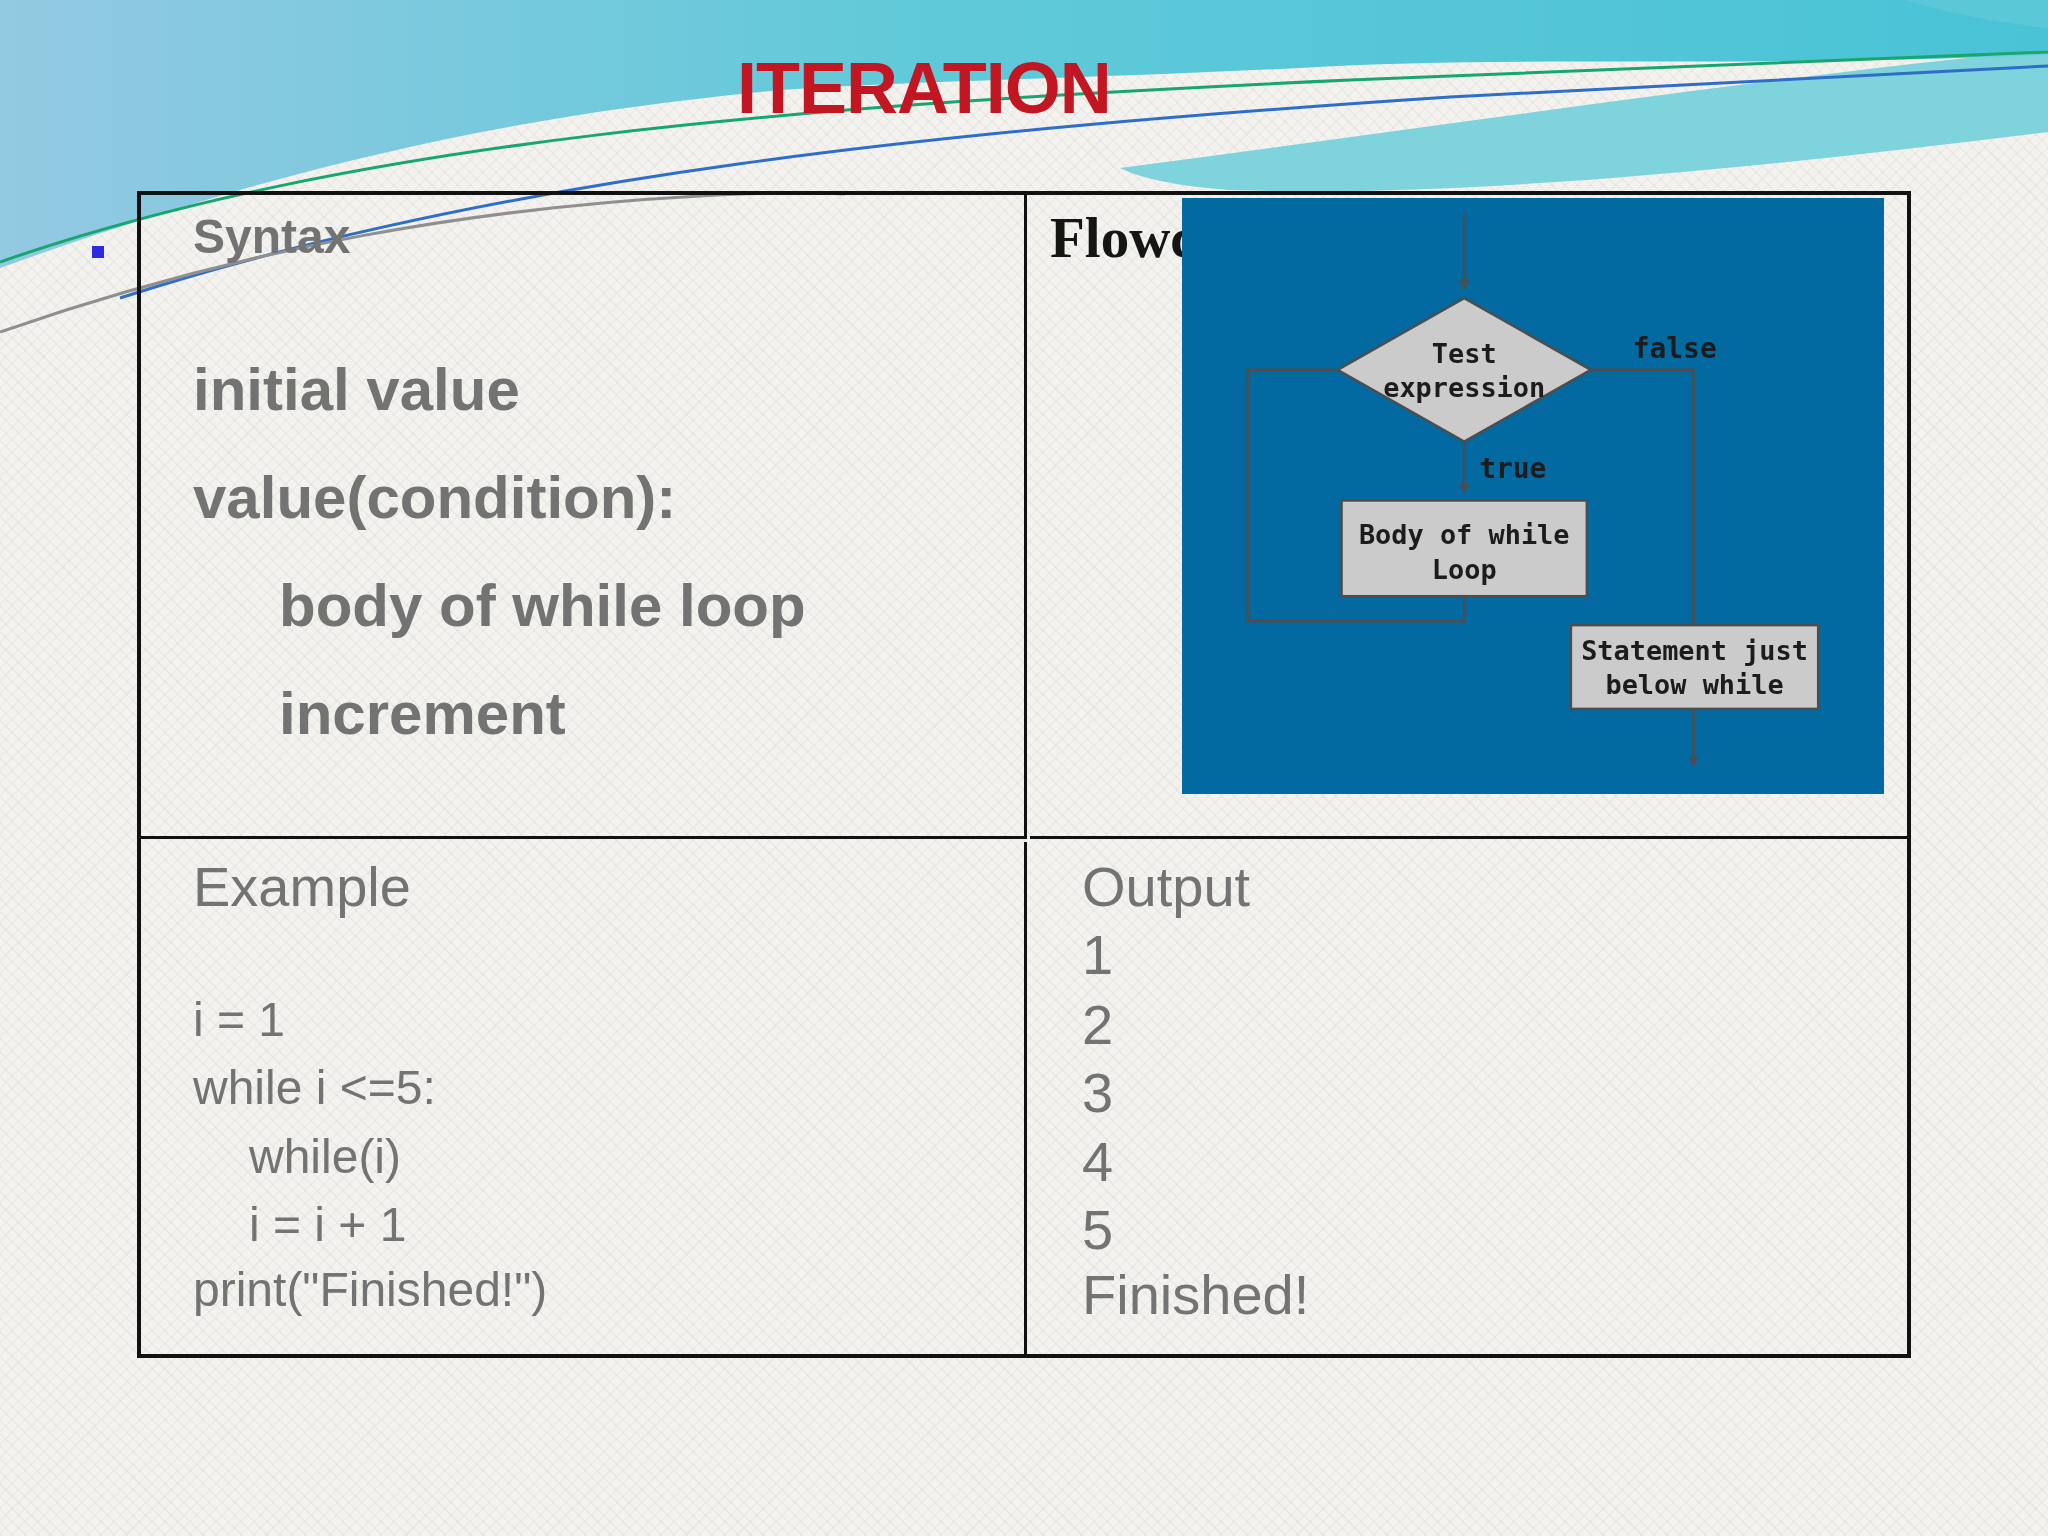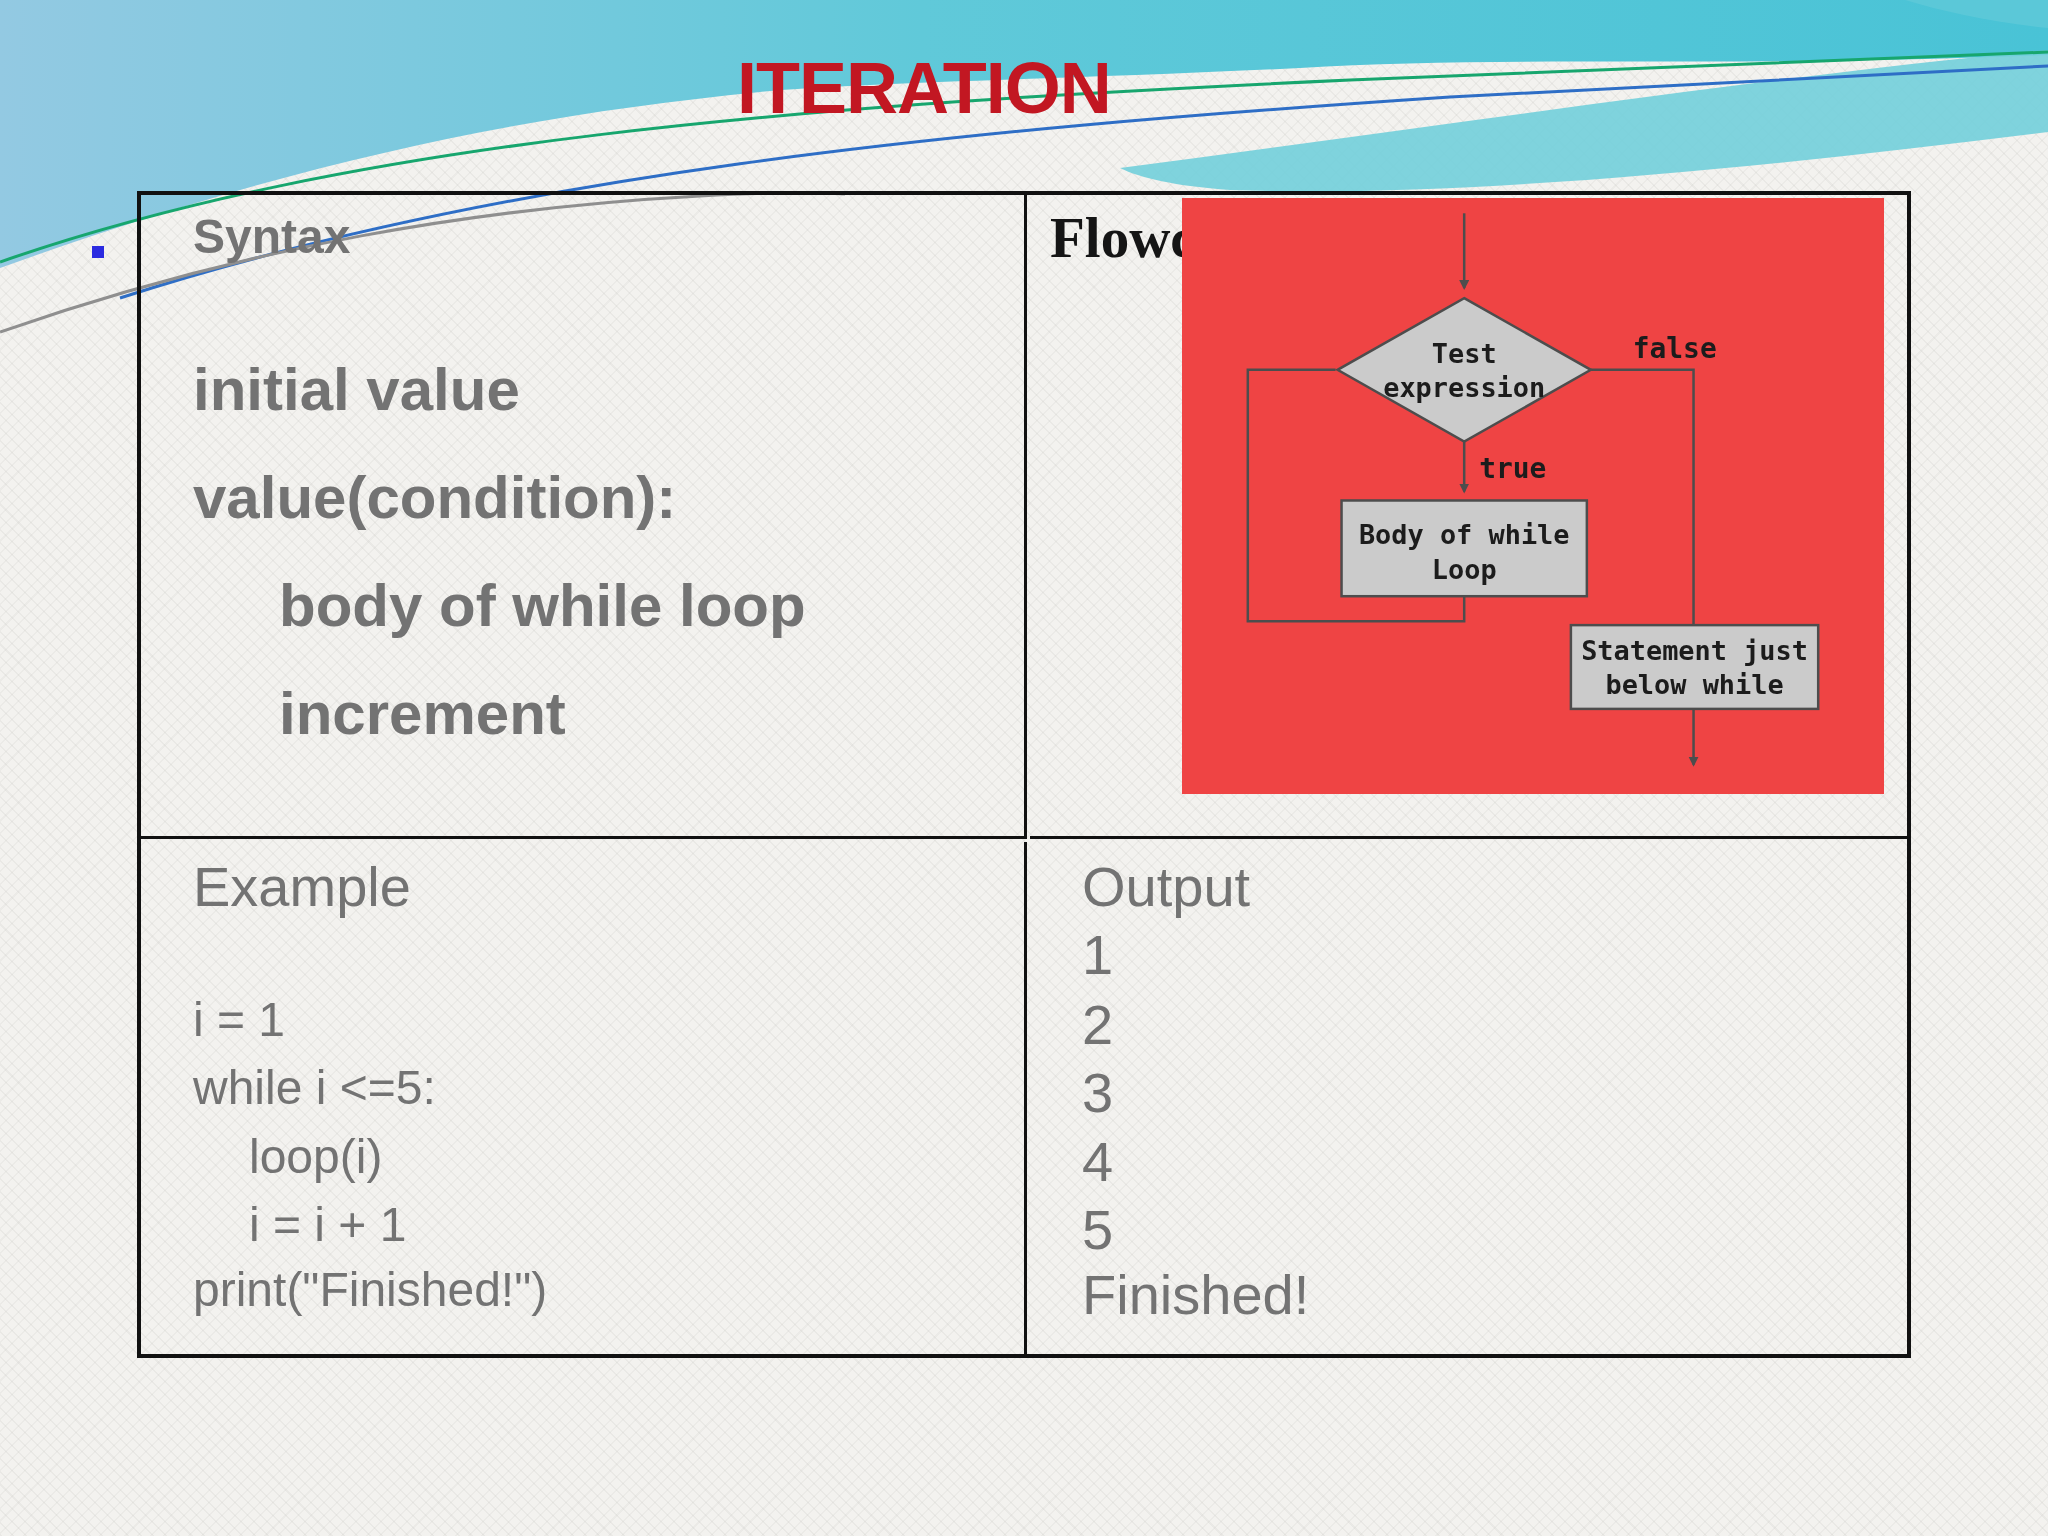--- a/index.html
+++ b/index.html
@@ -24,21 +24,21 @@
   .syn-head{left:20px;top:14px;font-size:48px;font-weight:bold;}
   .syn{font-size:60px;font-weight:bold;left:20px;}
   .syn.ind{left:106px;}
   .ex-head{left:20px;top:12px;font-size:56px;}
   .code{font-size:48px;left:20px;}
   .code.ind{left:76px;}
   .out-head{left:20px;top:12px;font-size:56px;}
   .out{font-size:56px;left:20px;}
   .flow-head{position:absolute;left:20px;top:10px;z-index:1;color:#151515;
              font-family:"Liberation Serif", serif;font-weight:bold;font-size:57px;white-space:nowrap;}
-  .flow-img{position:absolute;left:152px;top:3px;width:702px;height:596px;background:#ef4444;z-index:2;}
+  .flow-img{position:absolute;left:152px;top:3px;width:702px;height:596px;background:#0369a1;z-index:2;}
   .flow-img svg{display:block;width:100%;height:100%;}
   .fc-text{font-family:"DejaVu Sans Mono", monospace;font-weight:bold;font-size:27px;fill:#1c1c1c;}
   .fc-label{font-family:"DejaVu Sans Mono", monospace;font-weight:bold;font-size:28px;fill:#1c1c1c;}
 </style>
 </head>
 <body>
 
 <svg class="banner" viewBox="0 0 2048 345" preserveAspectRatio="none" aria-hidden="true">
   <defs>
     <linearGradient id="sky" x1="0" y1="0" x2="1" y2="0">
@@ -103,21 +103,21 @@
         <text class="fc-text" x="514" y="463" text-anchor="middle">Statement just</text>
         <text class="fc-text" x="514" y="497" text-anchor="middle">below while</text>
       </svg>
     </div>
   </div>
 
   <div class="cell cell-example">
     <div class="ln ex-head">Example</div>
     <div class="ln code" style="top:150px">i = 1</div>
     <div class="ln code" style="top:218px">while i &lt;=5:</div>
-    <div class="ln code ind" style="top:287px">loop(i)</div>
+    <div class="ln code ind" style="top:287px">while(i)</div>
     <div class="ln code ind" style="top:355px">i = i + 1</div>
     <div class="ln code" style="top:420px">print("Finished!")</div>
   </div>
 
   <div class="cell cell-output">
     <div class="ln out-head">Output</div>
     <div class="ln out" style="top:80px">1</div>
     <div class="ln out" style="top:150px">2</div>
     <div class="ln out" style="top:218px">3</div>
     <div class="ln out" style="top:287px">4</div>

